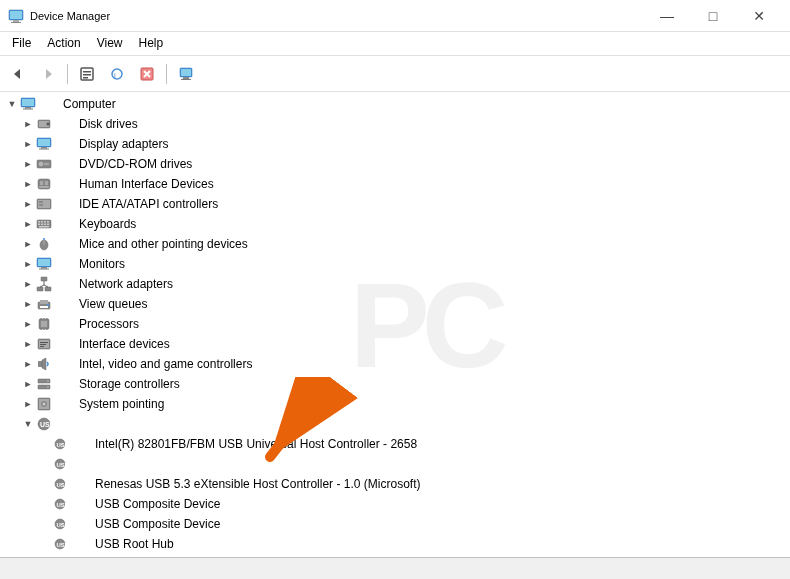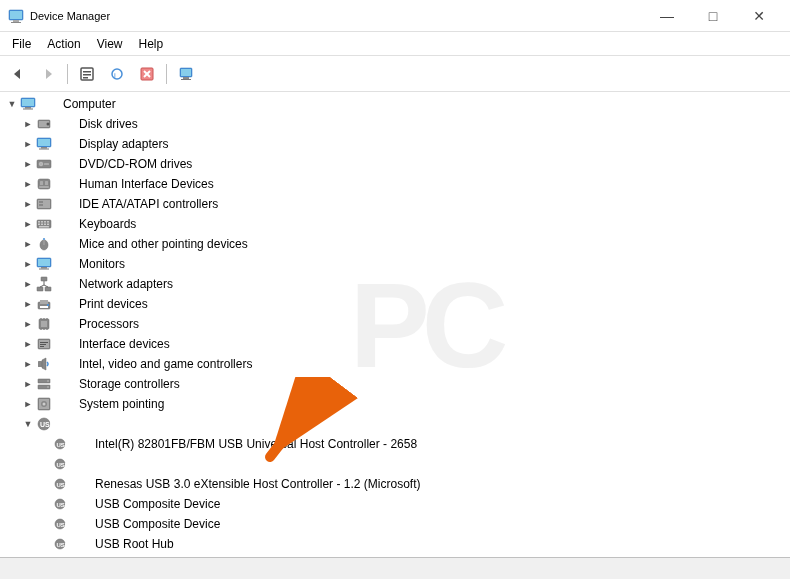--- a/index.html
+++ b/index.html
@@ -51,21 +51,21 @@
       display: flex;
       align-items: center;
       justify-content: center;
       color: #444;
     }
 
     
     .menu-bar {
       background: #ffffff;
       display: flex;
-      align-items: center;
+      align-items: flex-start;
       padding: 2px 4px;
       border-bottom: 1px solid #e0e0e0;
       height: 24px;
     }
     .menu-item {
       padding: 2px 8px;
       cursor: pointer;
       font-size: 12px;
       color: #000;
     }
@@ -440,21 +440,21 @@
     <div class="tree-item tree-indent-1">
       <span class="expand-btn">►</span>
       <span class="item-icon">
         <svg width="16" height="16" viewBox="0 0 16 16">
           <rect x="2" y="6" width="12" height="7" rx="1" fill="#888" stroke="#666" stroke-width="0.5"></rect>
           <rect x="4" y="4" width="8" height="4" fill="#aaa"></rect>
           <rect x="4" y="10" width="8" height="2" fill="#fff"></rect>
           <rect x="11" y="8" width="2" height="2" rx="0.5" fill="#4a90d9"></rect>
         </svg>
       </span>
-      <span class="item-label">Print devices</span>
+      <span class="item-label">View queues</span>
     </div>
 
     <div class="tree-item tree-indent-1">
       <span class="expand-btn">►</span>
       <span class="item-icon">
         <svg width="16" height="16" viewBox="0 0 16 16">
           <rect x="3" y="3" width="10" height="10" rx="1" fill="#888" stroke="#666" stroke-width="0.5"></rect>
           <rect x="5" y="5" width="6" height="6" fill="#aaa"></rect>
           <line x1="5" y1="2" x2="5" y2="3" stroke="#666" stroke-width="1"></line>
           <line x1="8" y1="2" x2="8" y2="3" stroke="#666" stroke-width="1"></line>
@@ -551,21 +551,21 @@
     </div>
 
     <div class="tree-item tree-indent-2">
       <span class="expand-spacer"></span>
       <span class="item-icon">
         <svg width="16" height="16" viewBox="0 0 16 16">
           <circle cx="8" cy="8" r="5" fill="#888" stroke="#666" stroke-width="0.5"></circle>
           <text x="4.5" y="11" font-size="6" fill="white" font-weight="bold">USB</text>
         </svg>
       </span>
-      <span class="item-label">Renesas USB 3.0 eXtensible Host Controller - 1.2 (Microsoft)</span>
+      <span class="item-label">Renesas USB 5.3 eXtensible Host Controller - 1.0 (Microsoft)</span>
     </div>
 
     <div class="tree-item tree-indent-2">
       <span class="expand-spacer"></span>
       <span class="item-icon">
         <svg width="16" height="16" viewBox="0 0 16 16">
           <circle cx="8" cy="8" r="5" fill="#888" stroke="#666" stroke-width="0.5"></circle>
           <text x="4.5" y="11" font-size="6" fill="white" font-weight="bold">USB</text>
         </svg>
       </span>

